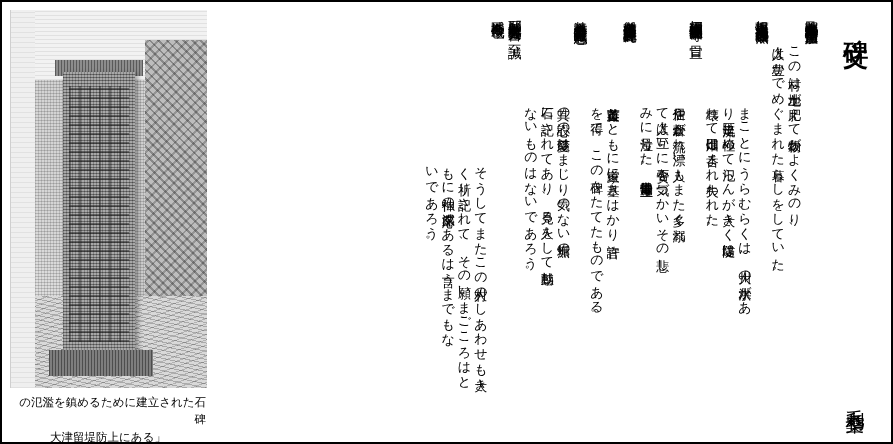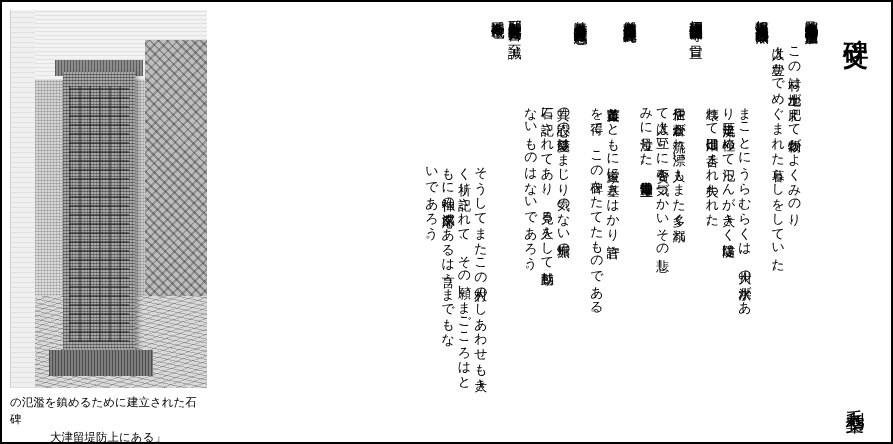--- a/index.html
+++ b/index.html
@@ -200,21 +200,21 @@
   }
   .caption {
     width: 196px;
     margin-top: 6px;
     font-family: "DejaVu Serif", "Liberation Serif", serif;
     font-size: 11.5px;
     line-height: 1.5;
     color: #000;
     text-align: center;
   }
-  .caption .line1 { display: block; text-align: left; }
+  .caption .line1 { display: block; text-align: right; }
   .caption .line2 { display: block; text-align: center; }
 </style>
 </head>
 <body>
 
 <div id="page">
 
   <div class="photo-wrap">
     <div class="photo">
       <div class="noise"></div>

